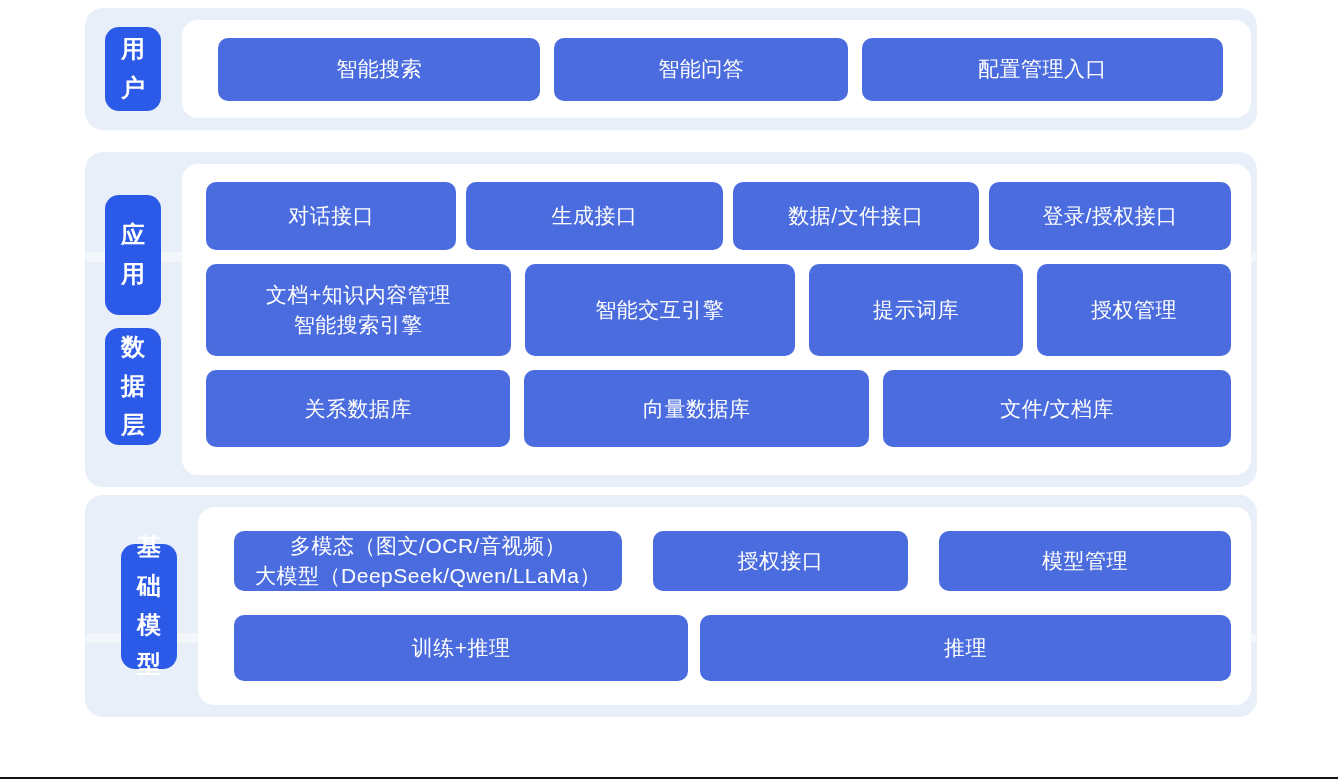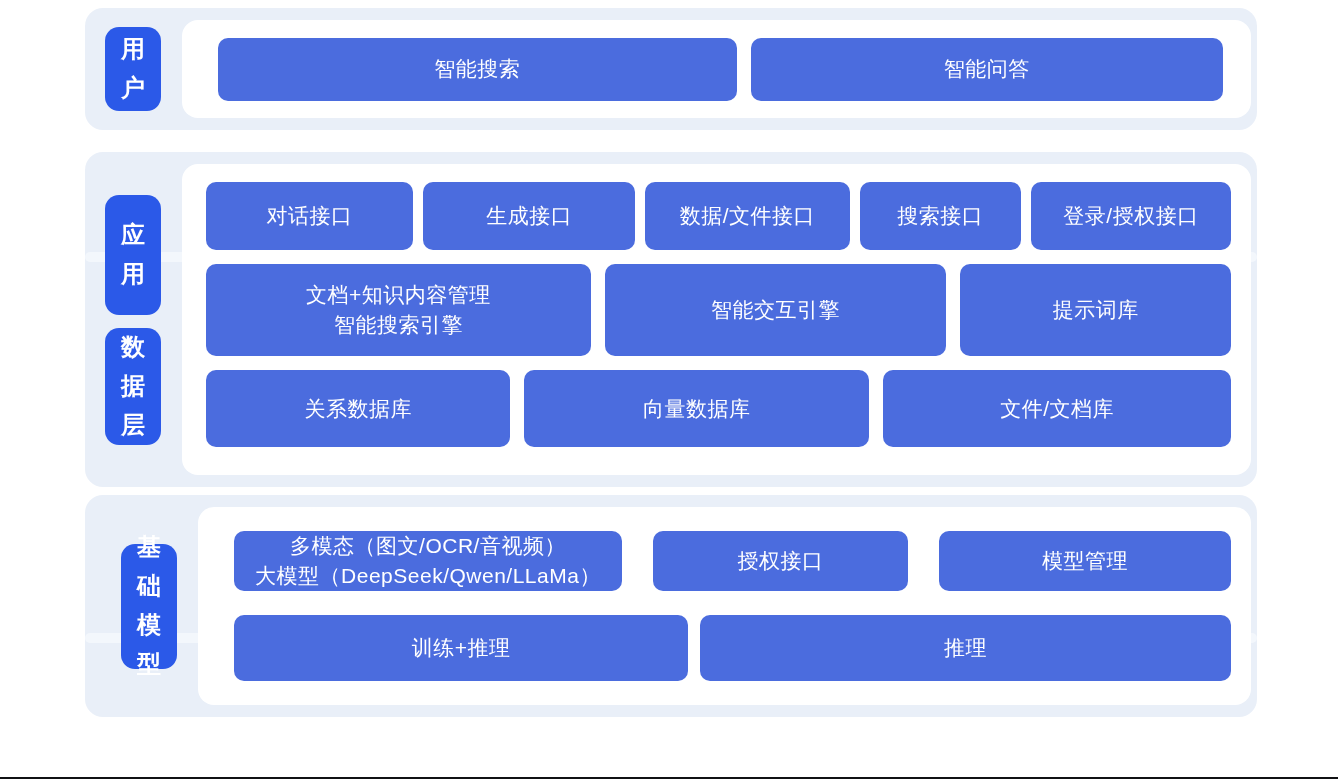--- a/index.html
+++ b/index.html
@@ -37,47 +37,48 @@
   <div class="band band-1">
     <div class="pillcol">
       <div class="pill" style="height:84px">
         <span class="vt">用户</span>
       </div>
     </div>
     <div class="panel panel-1">
       <div class="row" style="height:63px;gap:14px">
         <div class="node" style="flex:325">智能搜索</div>
         <div class="node" style="flex:296">智能问答</div>
+        <div class="node" style="flex:364">配置管理入口</div>
       </div>
     </div>
   </div>
 
   <div class="band band-2">
     <div class="seam" style="top:100px"></div>
     <div class="pillcol">
       <div class="pill" style="height:120px">
         <span class="vt">应用</span>
       </div>
       <div class="pill" style="height:117px">
         <span class="vt">数据层</span>
       </div>
     </div>
     <div class="panel panel-2">
       <div class="row" style="height:68px;gap:10px">
         <div class="node" style="flex:204">对话接口</div>
         <div class="node" style="flex:209">生成接口</div>
         <div class="node" style="flex:201">数据/文件接口</div>
-        <div class="node" style="flex:159">搜索接口</div>
         <div class="node" style="flex:197">登录/授权接口</div>
       </div>
       <div class="row" style="height:92px;gap:14px">
         <div class="node" style="flex:300">文档+知识内容管理
 智能搜索引擎</div>
         <div class="node" style="flex:266">智能交互引擎</div>
         <div class="node" style="flex:211">提示词库</div>
+        <div class="node" style="flex:191">授权管理</div>
       </div>
       <div class="row" style="height:77px;gap:14px">
         <div class="node" style="flex:300">关系数据库</div>
         <div class="node" style="flex:340">向量数据库</div>
         <div class="node" style="flex:343">文件/文档库</div>
       </div>
     </div>
   </div>
 
   <div class="band band-3">

